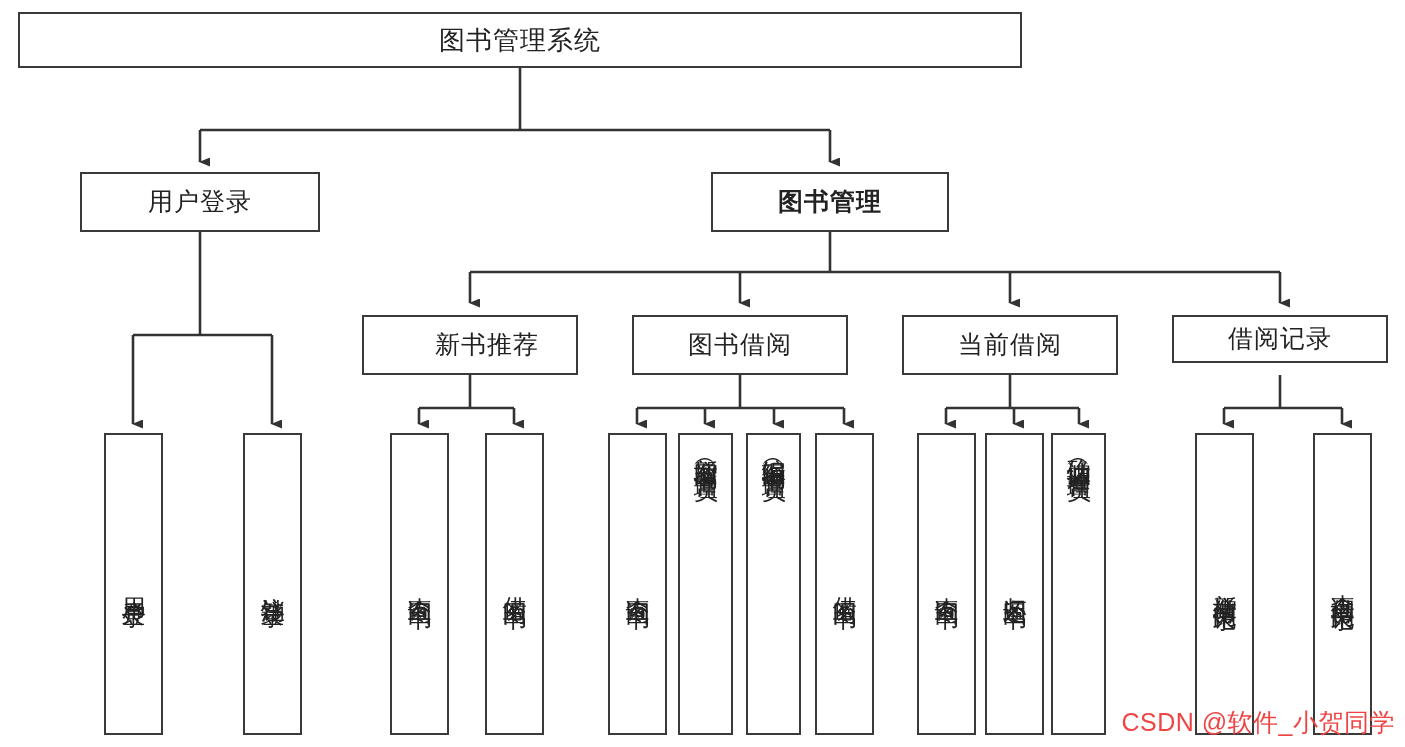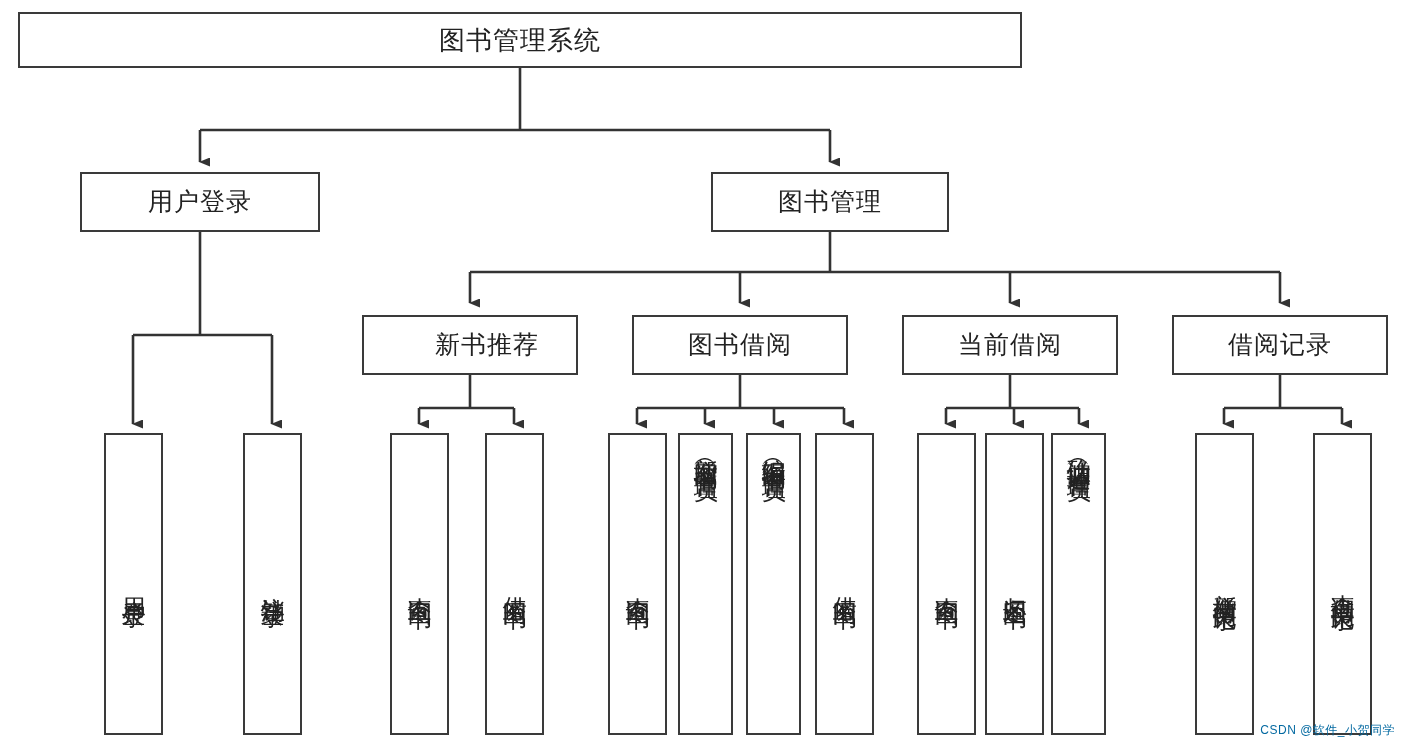--- a/index.html
+++ b/index.html
@@ -64,22 +64,22 @@
     margin-bottom: auto;
   }
   .node.vert.center {
     align-items: center;
     padding-top: 0;
   }
   #watermark {
     position: absolute;
     right: 10px;
     bottom: 8px;
-    font-size: 12px;
-    color: #0369a1;
+    font-size: 25px;
+    color: #ef4444;
     letter-spacing: 0.5px;
     white-space: nowrap;
     user-select: none;
   }
 </style>
 </head>
 <body>
 
 <div id="diagram-root">
 
@@ -133,34 +133,34 @@
     </g>
   </svg>
 
   <div class="node horiz root" style="left:18px; top:12px; width:1004px; height:56px;">
     <span>图书管理系统</span>
   </div>
 
   <div class="node horiz" style="left:80px; top:172px; width:240px; height:60px;">
     <span>用户登录</span>
   </div>
-  <div class="node horiz" style="left:711px; top:172px; width:238px; height:60px;">
+  <div class="node horiz" style="left:711px; top:172px; width:238px; height:60px;font-weight:bold;">
     <span>图书管理</span>
   </div>
 
   <div class="node horiz" style="left:362px; top:315px; width:216px; height:60px;padding-left:34px;">
     <span>新书推荐</span>
   </div>
   <div class="node horiz" style="left:902px; top:315px; width:216px; height:60px;">
     <span>当前借阅</span>
   </div>
   <div class="node horiz" style="left:632px; top:315px; width:216px; height:60px;">
     <span>图书借阅</span>
   </div>
-  <div class="node horiz" style="left:1172px; top:315px; width:216px; height:60px;">
+  <div class="node horiz" style="left:1172px; top:315px; width:216px; height:48px;">
     <span>借阅记录</span>
   </div>
 
   <div class="node vert center" style="left:104px; top:433px; width:59px; height:302px;">
     <span class="vlabel">用户登录</span>
   </div>
   <div class="node vert center" style="left:243px; top:433px; width:59px; height:302px;">
     <span class="vlabel">注销登录</span>
   </div>
 

